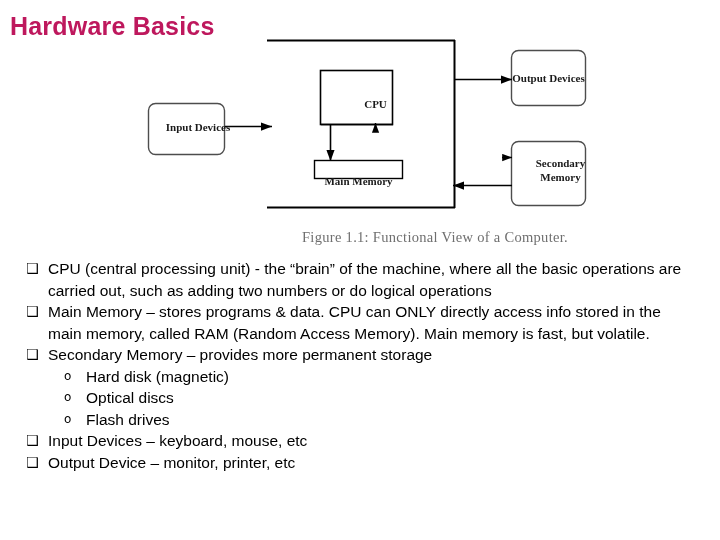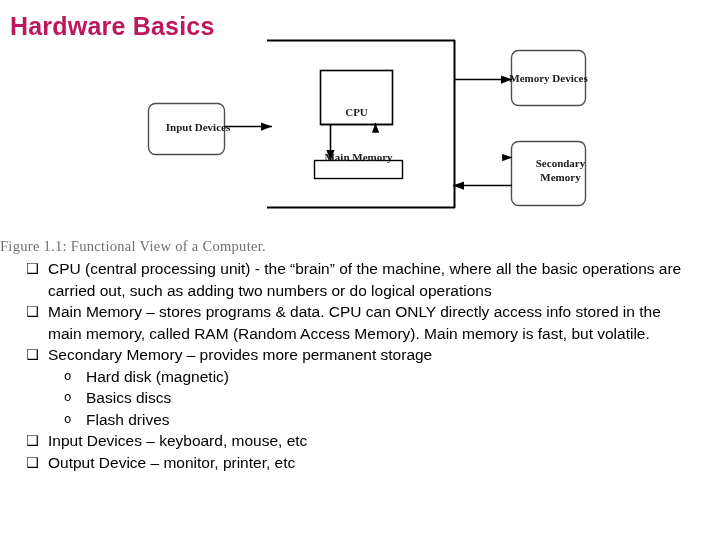--- a/index.html
+++ b/index.html
@@ -50,23 +50,23 @@
     text-align: center;
     line-height: 1.25;
     font-size: 11px;
     white-space: nowrap;
   }
   .diag-label.two-line { white-space: normal; }
 
   .fig-caption {
     position: absolute;
     left: 0;
-    top: 238px;
+    top: 229px;
     width: 568px;
-    text-align: left;
+    text-align: right;
     font-family: "Liberation Serif", serif;
     font-size: 14.5px;
     color: #6f6f6f;
     letter-spacing: 0.3px;
   }
 
   
   .bullets {
     position: absolute;
     left: 26px;
@@ -156,25 +156,25 @@
 
     <rect x="511.5" y="141.5" width="74" height="64" rx="7" ry="7" fill="#ffffff" stroke="#4d4d4d" stroke-width="1.4"></rect>
 
     <line x1="512" y1="185.5" x2="453" y2="185.5" stroke="#000000" stroke-width="1.4" marker-end="url(#ah)"></line>
 
     <line x1="502" y1="157.5" x2="512" y2="157.5" stroke="#000000" stroke-width="1.4" marker-end="url(#ah-sm)"></line>
   </svg>
 
   <div class="diag-label" style="left:148px; top:121px; width:100px;">Input Devices</div>
 
-  <div class="diag-label" style="left:320px; top:106px; width:73px;">CPU</div>
-
-  <div class="diag-label" style="left:314px; top:151px; width:89px;">Main Memory</div>
-
-  <div class="diag-label" style="left:508px; top:72px; width:81px;">Memory Devices</div>
+  <div class="diag-label" style="left:320px; top:98px; width:73px;padding-left:19px;">CPU</div>
+
+  <div class="diag-label" style="left:314px; top:175px; width:89px;">Main Memory</div>
+
+  <div class="diag-label" style="left:508px; top:72px; width:81px;">Output Devices</div>
 
   <div class="diag-label two-line" style="left:511px; top:157px; width:57px;padding-left:21px;">
     <span>Secondary</span><br>
     <span>Memory</span>
   </div>
 
   <div class="fig-caption">Figure 1.1: Functional View of a Computer.</div>
 </div>
 
 <div class="bullets">
@@ -194,21 +194,21 @@
     <span class="bullet-text">Secondary Memory – provides more permanent storage</span>
   </div>
 
   <div class="sub-list">
     <div class="sub-row">
       <span class="sub-marker">o</span>
       <span class="sub-text">Hard disk (magnetic)</span>
     </div>
     <div class="sub-row">
       <span class="sub-marker">o</span>
-      <span class="sub-text">Basics discs</span>
+      <span class="sub-text">Optical discs</span>
     </div>
     <div class="sub-row">
       <span class="sub-marker">o</span>
       <span class="sub-text">Flash drives</span>
     </div>
   </div>
 
   <div class="bullet-row">
     <span class="bullet-marker">❑</span>
     <span class="bullet-text">Input Devices – keyboard, mouse, etc</span>

